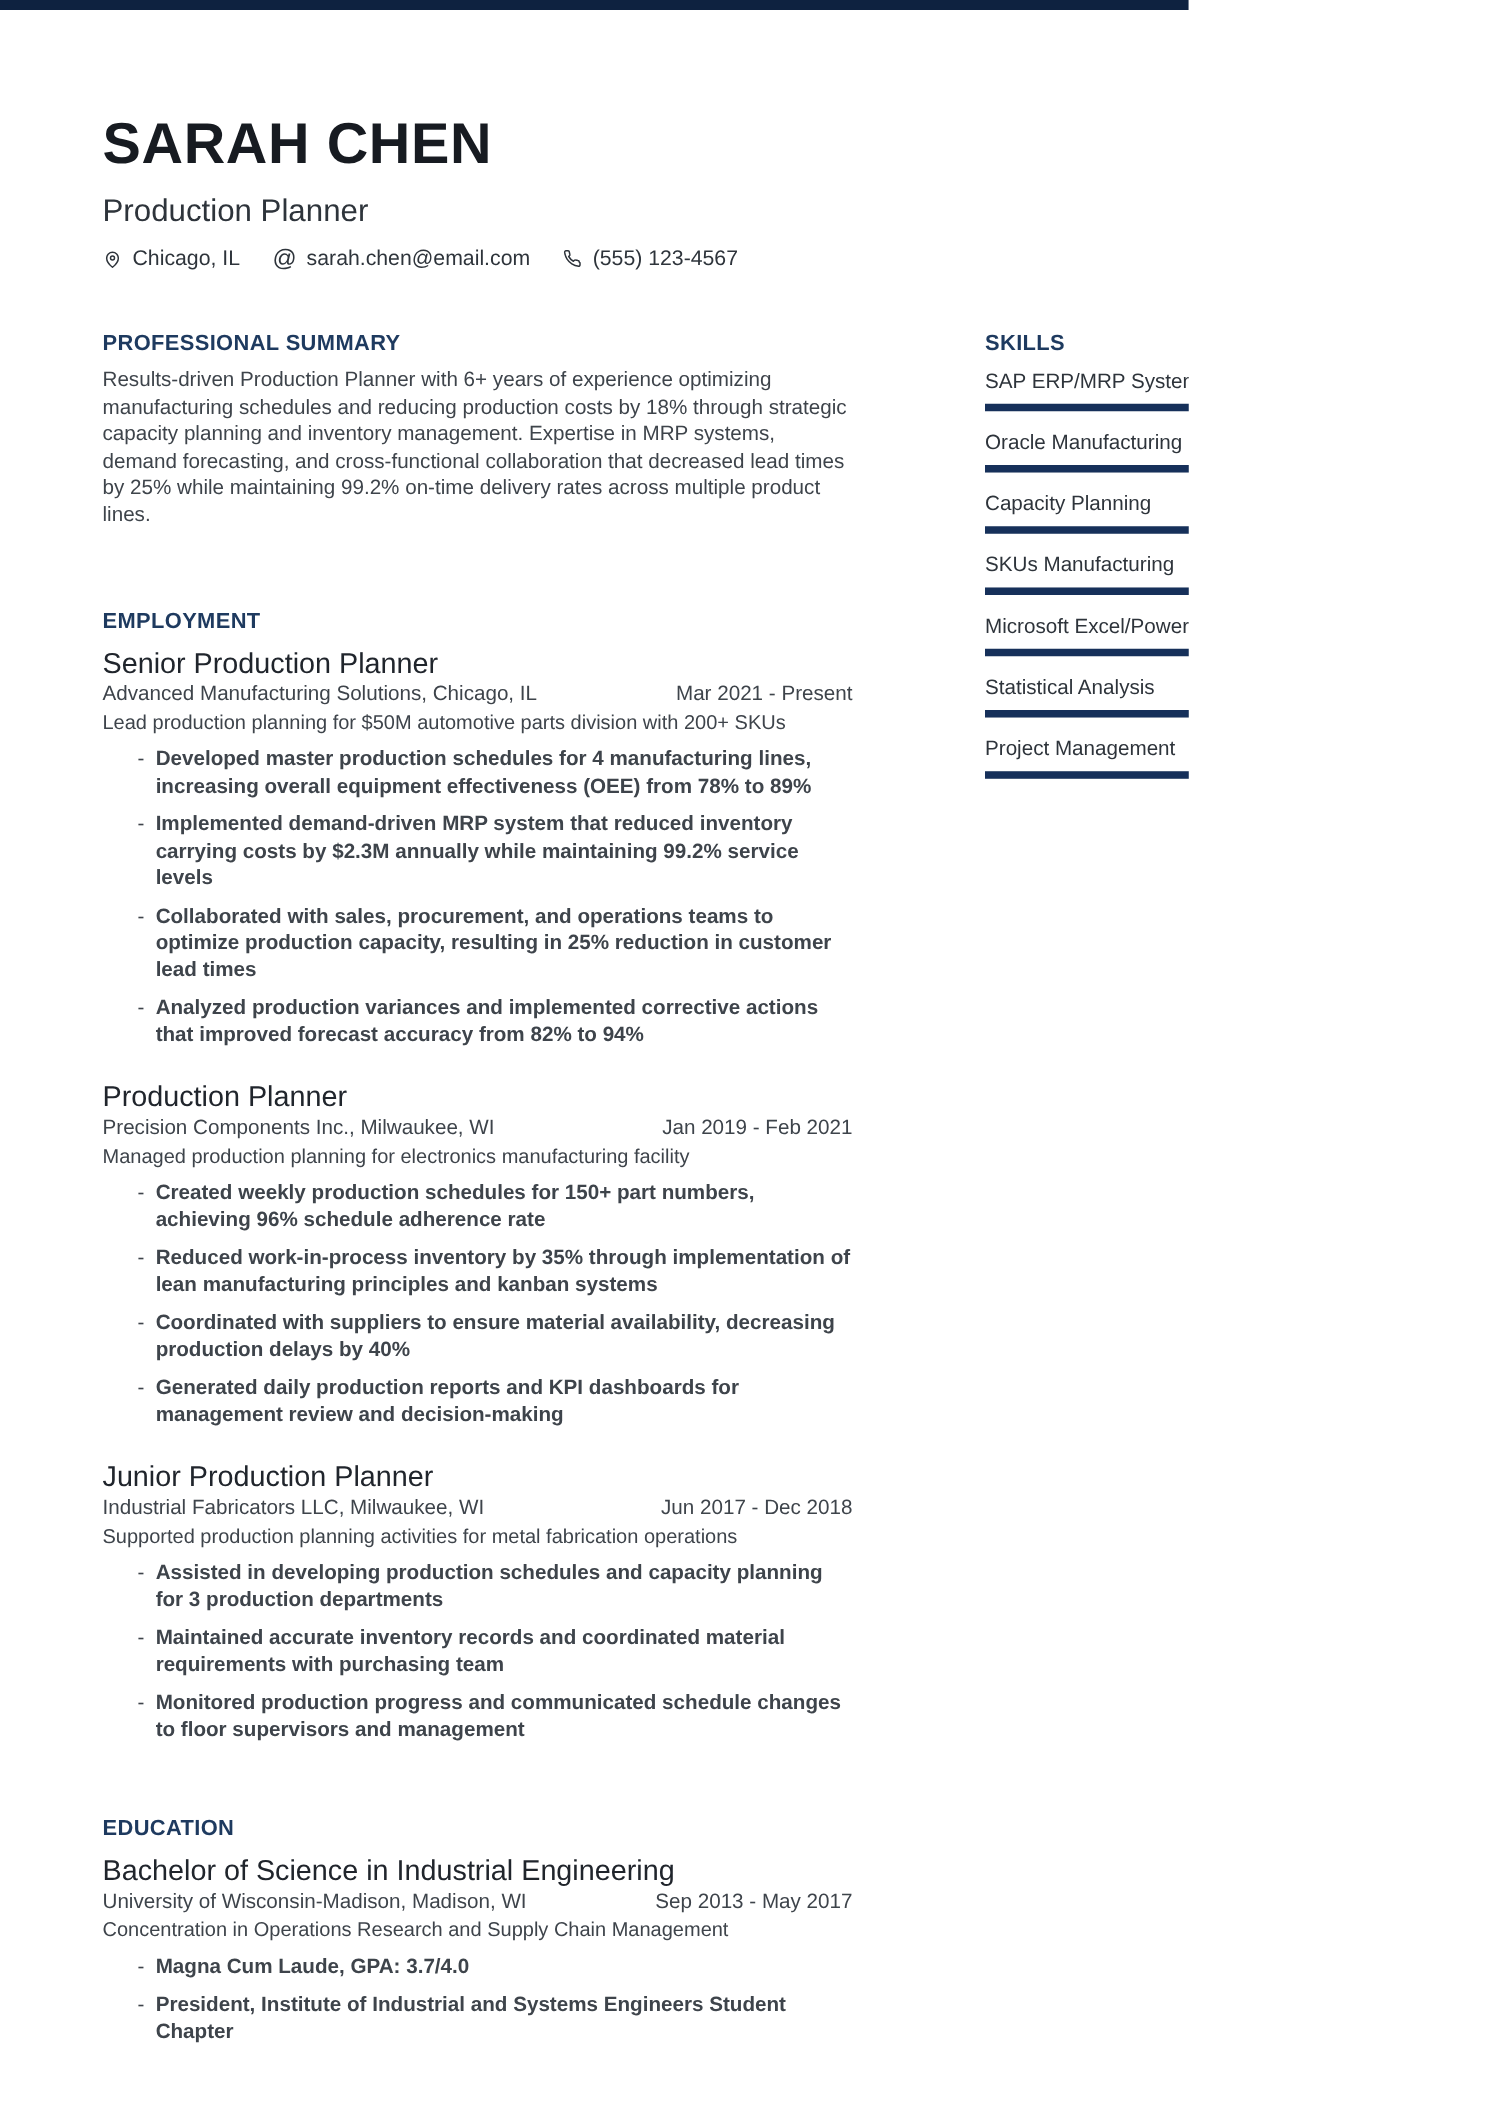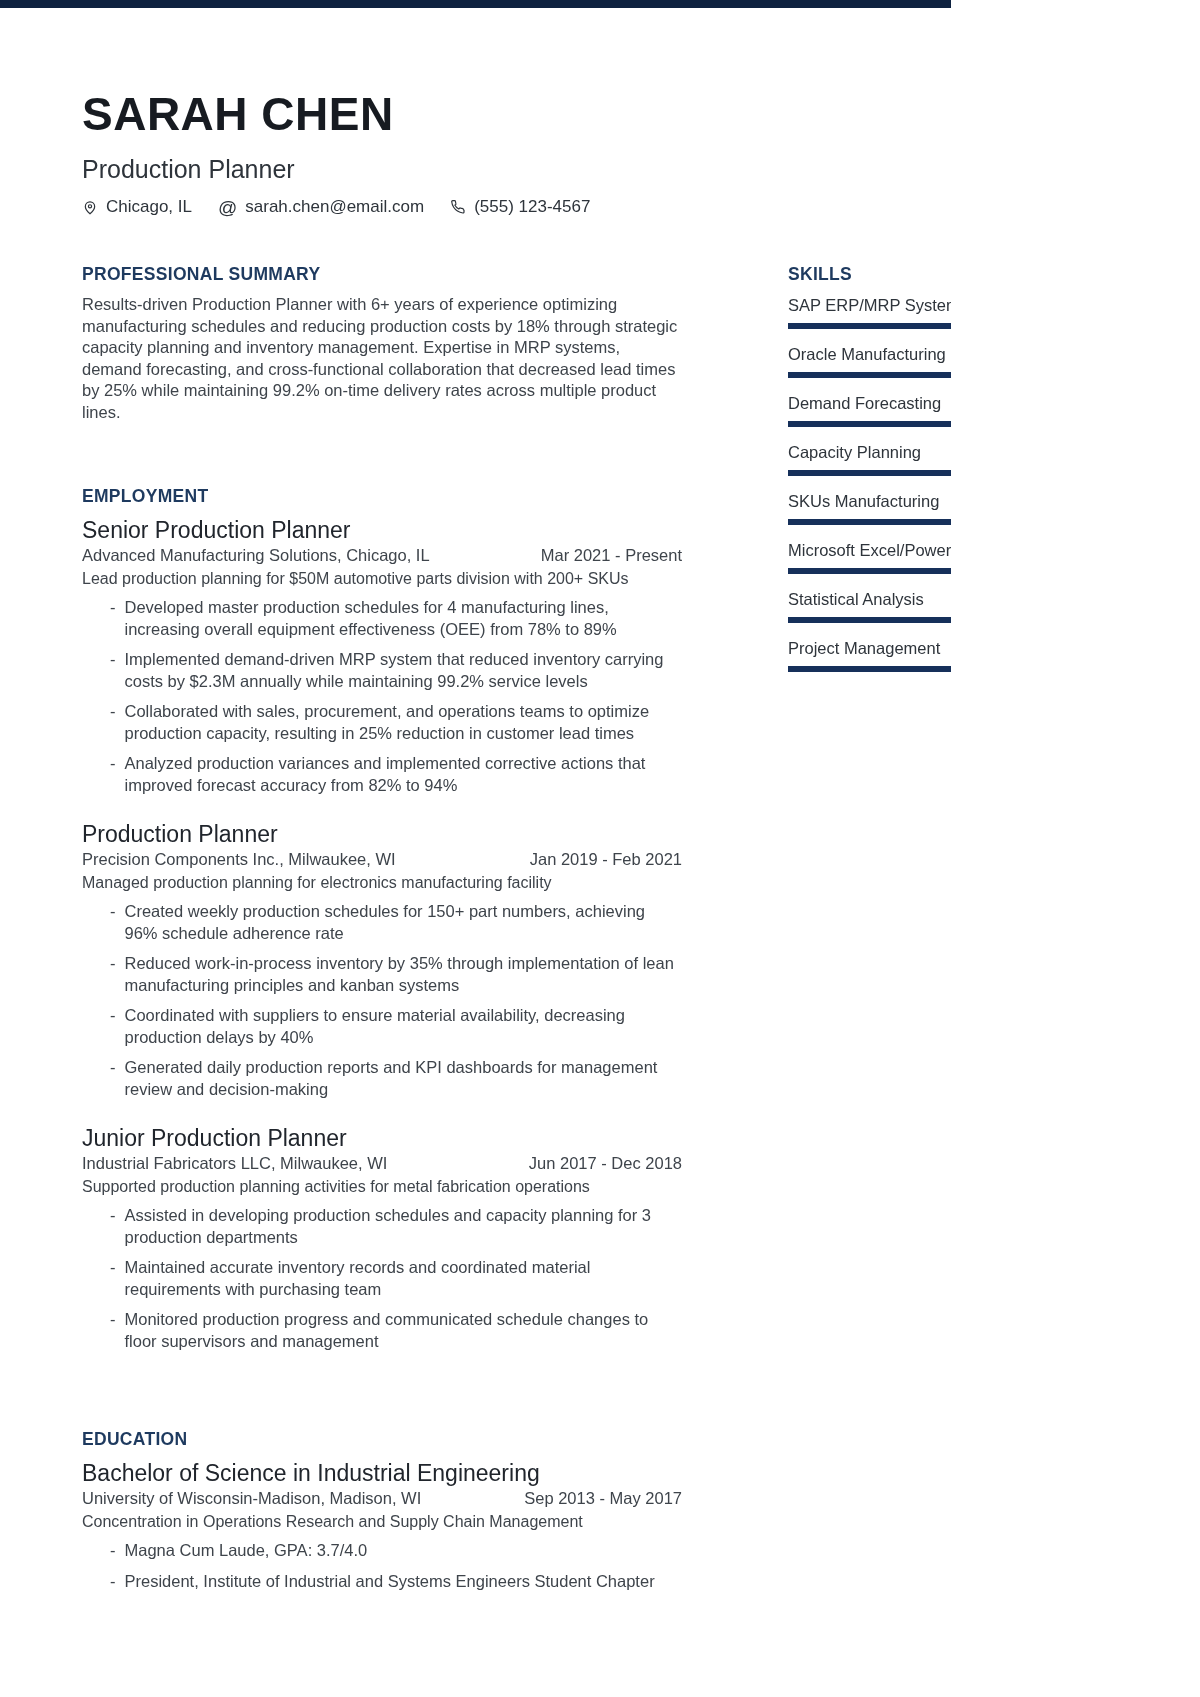--- a/index.html
+++ b/index.html
@@ -72,21 +72,21 @@
     color: var(--accent);
   }
   
   .summary-text {
     margin-top: 9px;
     font-size: 16.5px;
     line-height: 21.5px;
     color: var(--body-text);
   }
   .employment-section { margin-top: 62px; }
-  .education-section { margin-top: 76px; }
+  .education-section { margin-top: 56px; }
   .job { margin-top: 12px; }
   .job + .job { margin-top: 27px; }
   .job-title {
     font-size: 23px;
     font-weight: 400;
     line-height: 22px;
     color: #20252c;
   }
   .company-line {
     margin-top: 3px;
@@ -106,21 +106,21 @@
   .bullet {
     display: flex;
     gap: 9px;
     padding-left: 28px;
     font-size: 16.5px;
     line-height: 21.5px;
     margin-bottom: 9px;
   }
   .bullet:last-child { margin-bottom: 0; }
   .bullet-dash { flex: 0 0 auto; }
-  .bullet-text { flex: 1 1 auto; }
+  .bullet-text { flex: 1 1 auto; font-weight: bold; }
   
   .skill-item { margin-top: 9px; margin-bottom: 14px; }
   .skill-label {
     font-size: 16.5px;
     line-height: 22px;
     color: #2e343b;
   }
   .skill-bar {
     margin-top: 7px;
     width: 100%;
@@ -292,26 +292,20 @@
             <div class="skill-fill" data-level="100"></div>
           </div>
         </div>
         <div class="skill-item">
           <div class="skill-label">Oracle Manufacturing Cloud</div>
           <div class="skill-bar">
             <div class="skill-fill" data-level="75"></div>
           </div>
         </div>
         <div class="skill-item">
-          <div class="skill-label">Demand Forecasting</div>
-          <div class="skill-bar">
-            <div class="skill-fill" data-level="100"></div>
-          </div>
-        </div>
-        <div class="skill-item">
           <div class="skill-label">Capacity Planning</div>
           <div class="skill-bar">
             <div class="skill-fill" data-level="100"></div>
           </div>
         </div>
         <div class="skill-item">
           <div class="skill-label">SKUs Manufacturing</div>
           <div class="skill-bar">
             <div class="skill-fill" data-level="75"></div>
           </div>

